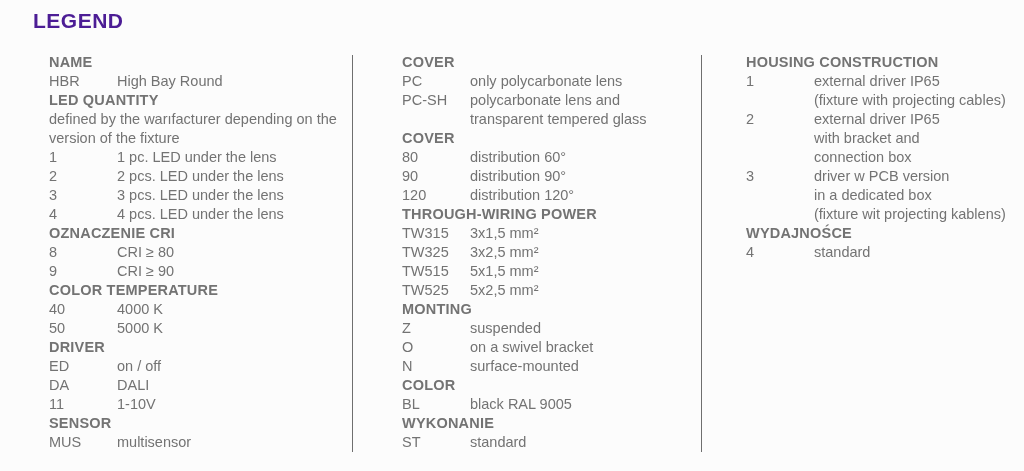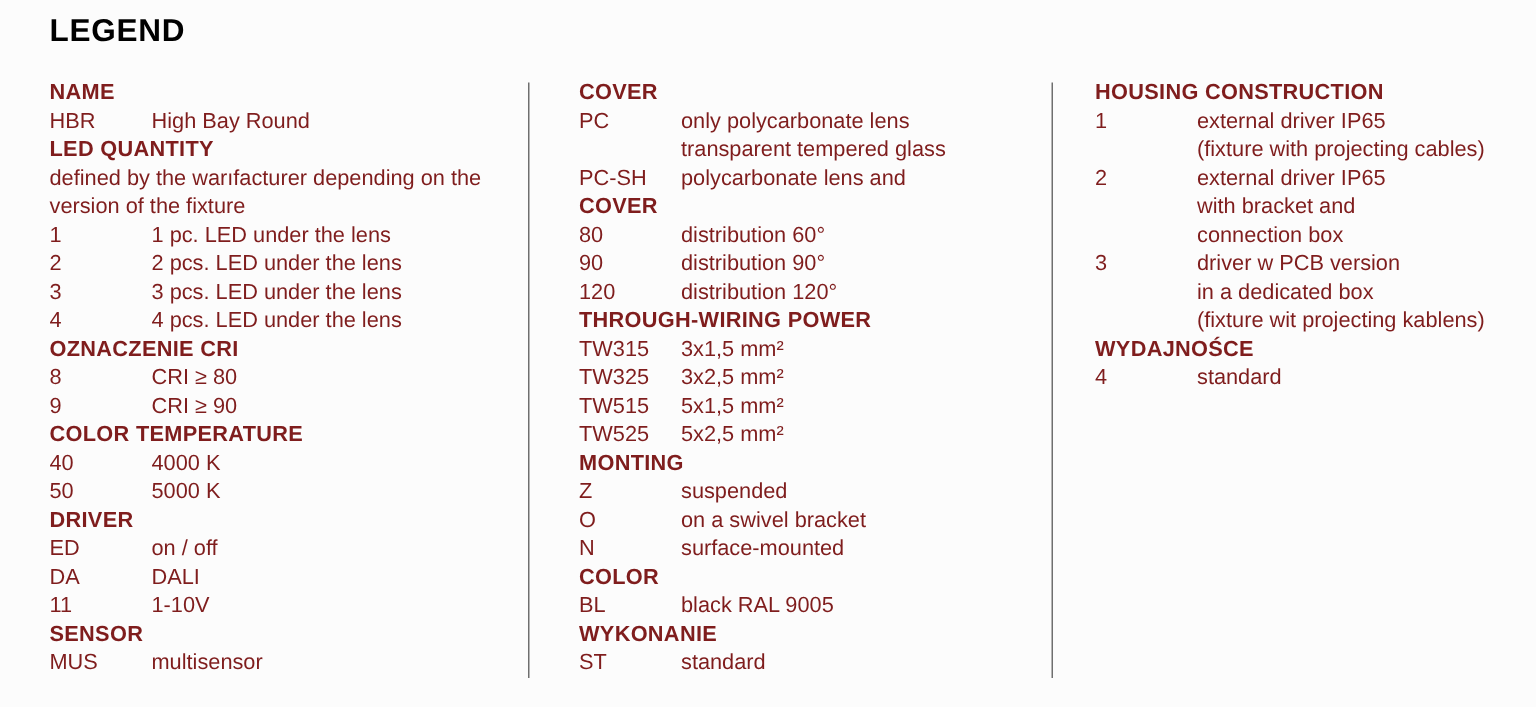--- a/index.html
+++ b/index.html
@@ -16,29 +16,30 @@
     overflow: hidden;
   }
   .title {
     position: absolute;
     left: 33px;
     top: 9px;
     margin: 0;
     font-size: 21px;
     font-weight: 700;
     letter-spacing: 0.5px;
-    color: #000000;
+    color: #4c1d95;
   }
   .col {
     position: absolute;
     top: 53px;
     font-size: 14.5px;
     line-height: 19px;
-    color: #7f1d1d;
+    color: #737373;
     white-space: nowrap;
+    margin-left: 16px;
   }
   .col-1 { left: 33px;  width: 312px; }
   .col-2 { left: 386px; width: 310px; }
   .col-3 { left: 730px; width: 290px; }
   .divider {
     position: absolute;
     top: 55px;
     width: 1px;
     height: 397px;
     background: #6f6f6f;
@@ -129,26 +130,26 @@
         <span class="desc">multisensor</span>
       </div>
     </div>
   <div class="divider divider-1" style="background: rgb(111, 111, 111);"></div>
   <div class="col col-2">
       <div class="row heading">COVER</div>
       <div class="row entry">
         <span class="code">PC</span>
         <span class="desc">only polycarbonate lens</span>
       </div>
-      <div class="row cont">
-        <span class="desc">transparent tempered glass</span>
-      </div>
       <div class="row entry">
         <span class="code">PC-SH</span>
         <span class="desc">polycarbonate lens and</span>
+      </div>
+      <div class="row cont">
+        <span class="desc">transparent tempered glass</span>
       </div>
       <div class="row heading">COVER</div>
       <div class="row entry">
         <span class="code">80</span>
         <span class="desc">distribution 60°</span>
       </div>
       <div class="row entry">
         <span class="code">90</span>
         <span class="desc">distribution 90°</span>
       </div>

